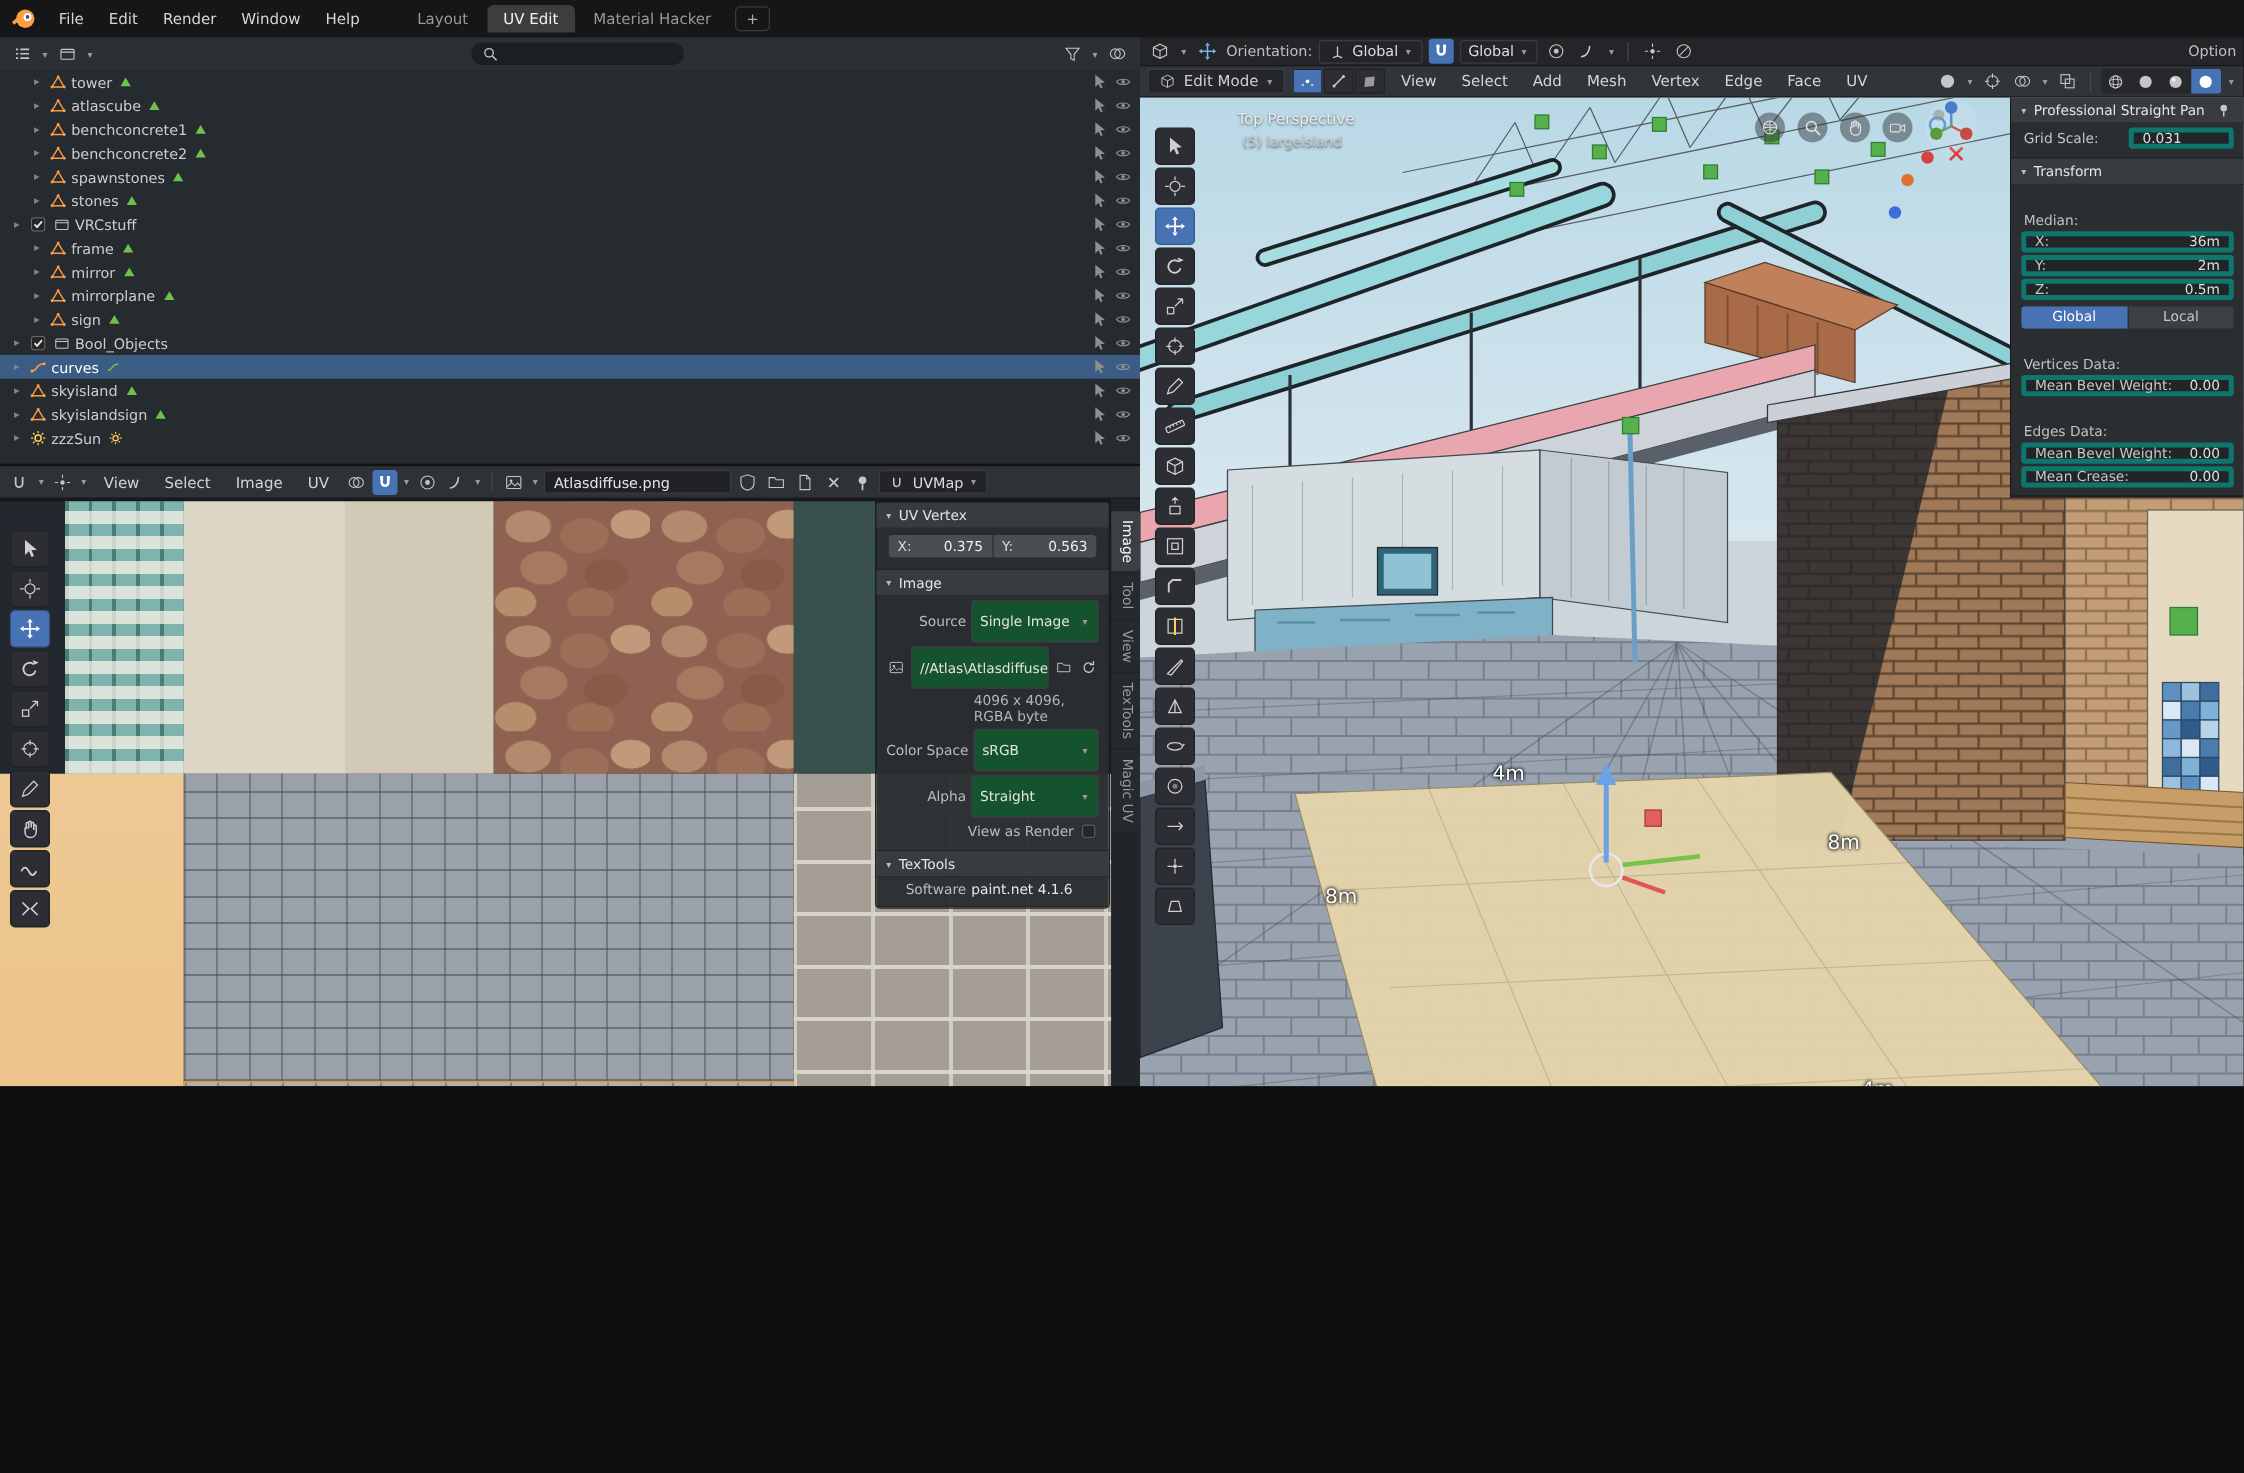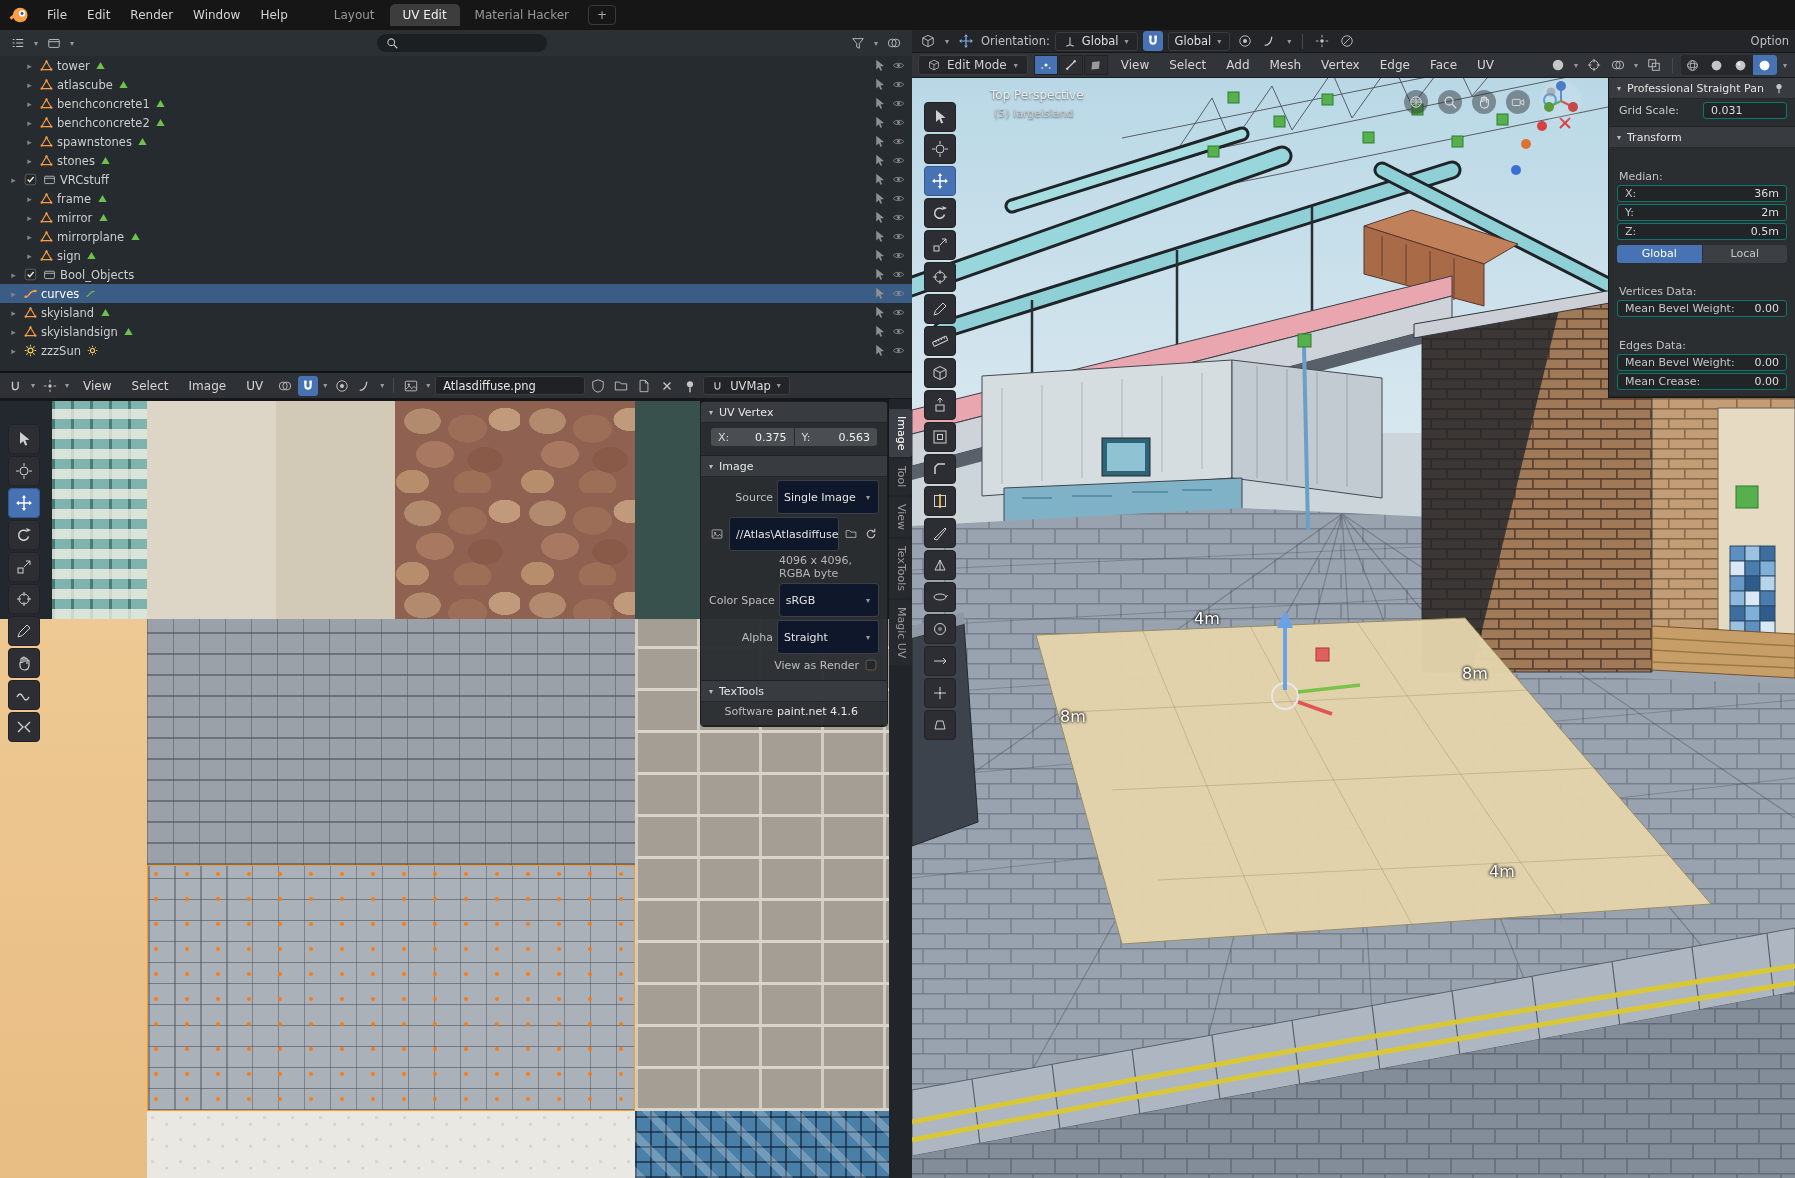--- a/index.html
+++ b/index.html
@@ -1,17 +1,17 @@
 <!DOCTYPE html>
 <html><head>
 <meta charset="utf-8">
 <style>
 *{margin:0;padding:0;box-sizing:border-box;user-select:none}
 body{background:#0e0e0e;font-family:"DejaVu Sans","Liberation Sans",sans-serif;font-size:12px;color:#d0d0d0}
-#app{position:relative;width:1795px;height:1178px;background:#1b1b1b;overflow:hidden}
+#app{position:relative;width:1795px;height:869px;background:#1b1b1b;overflow:hidden}
 svg{display:block}
 .ib{display:inline-flex;align-items:center;justify-content:center;width:20px;height:20px;border-radius:3px;color:#c6c6c6;flex:none}
 .ib svg{width:14px;height:14px}
 .ib.sm{width:16px;height:16px}.ib.sm svg{width:12px;height:12px}
 .ib.active{background:#4772b3;color:#fff}
 .ib.tool-active{color:#7fb2e8}
 .chev{font-size:8px;color:#9a9a9a;margin:0 2px;flex:none}
 .vsep{width:1px;height:15px;background:#46494e;margin:0 4px;flex:none}
 .spacer{flex:1}
 
@@ -63,21 +63,21 @@
 
 .panel{background:rgba(43,46,50,.97);border-bottom:1px solid #202226;font-size:11px;padding-bottom:4px}
 .panel-head{height:21px;background:#383b40;display:flex;align-items:center;gap:6px;padding:0 8px;color:#e6e6e6;border-bottom:1px solid #26282c;font-size:11px}
 .tri{font-size:8px;color:#bdbdbd;flex:none}
 .push{margin-left:auto}
 .prow{display:flex;align-items:center;margin:3px 8px;gap:4px}
 .plabel{flex:0 0 64px;text-align:right;color:#bdbdbd;white-space:nowrap}
 .plabel.wide{flex:1}
 .pval{color:#e8e8e8}
 .pinfo{margin:2px 8px 2px 78px;color:#b5b5b5}
-.dd{flex:1;height:17px;background:#0f172a;border:1px solid #3c4046;border-radius:3px;display:flex;align-items:center;padding:16px 6px;color:#e4e4e4;white-space:nowrap;overflow:hidden}
+.dd{flex:1;height:17px;background:#14532d;border:1px solid #3c4046;border-radius:3px;display:flex;align-items:center;padding:16px 6px;color:#e4e4e4;white-space:nowrap;overflow:hidden}
 .dd .chev{margin-left:auto}
 #uv-sidebar{position:absolute;left:700px;top:2px;width:188px;border:1px solid #1c1e21;border-radius:4px;overflow:hidden}
 .xy-row{display:flex;gap:1px;margin:5px 10px}
 .xyf{flex:1;height:18px;background:#4a4d52;display:flex;align-items:center;justify-content:space-between;padding:0 7px;color:#f0f0f0}
 .xyf.left{border-radius:3px 0 0 3px}.xyf.right{border-radius:0 3px 3px 0}
 .xyf .xl{color:#d8d8d8}
 #uv-tabstrip{position:absolute;left:889px;top:0;width:23px;height:779px;background:#212428}
 #uv-tabs{display:flex;flex-direction:column;gap:2px;padding-top:10px}
 .vtab{writing-mode:vertical-rl;padding:7px 4px;font-size:11px;color:#9b9b9b;background:#26292d;border-radius:0 3px 3px 0;white-space:nowrap}
 .vtab.active{background:#3c4046;color:#fff}
@@ -98,21 +98,21 @@
 .vp-label{position:absolute;left:78px;top:10px;color:#ececec;font-size:12px;text-shadow:0 1px 2px rgba(0,0,0,.6)}
 .vp-sublabel{position:absolute;left:82px;top:29px;color:#c9c9c9;font-size:11px;text-shadow:0 1px 2px rgba(0,0,0,.6)}
 .meas{position:absolute;color:#fff;font-size:16px;text-shadow:0 0 3px #000,0 0 3px #000}
 #vp-nav{position:absolute;left:492px;top:12px;display:flex;gap:10px}
 .nav-btn{width:24px;height:24px;border-radius:12px;background:rgba(40,42,46,.45);display:flex;align-items:center;justify-content:center;color:#e0e0e0}
 .nav-btn svg{width:14px;height:14px}
 #nav-ball{position:absolute;left:626px;top:0px;width:46px;height:46px}
 
 #vp-sidebar{position:absolute;right:0;top:0;width:187px;background:rgba(38,40,44,.97);border-left:1px solid #191a1c;border-bottom:1px solid #191a1c;font-size:11px}
 .np-sub{margin:22px 10px 2px;color:#c2c2c2}
-.vf{display:flex;justify-content:space-between;align-items:center;height:17px;background:#222528;border:1px solid #0f766e;border-radius:3px;margin:2px 8px;padding:0 7px;color:#dedede;white-space:nowrap}
+.vf{display:flex;justify-content:space-between;align-items:center;height:17px;background:#222528;border:4px solid #0f766e;border-radius:3px;margin:2px 8px;padding:0 7px;color:#dedede;white-space:nowrap}
 .vf .xl{color:#c6c6c6}
 .vf.half{flex:0 0 84px;margin:0}
 .nlabel{flex:1;color:#c6c6c6;padding-left:2px}
 .seg-row{display:flex;gap:1px;margin:5px 8px;border-radius:3px;overflow:hidden}
 .seg{flex:1;height:18px;line-height:18px;text-align:center;background:#3c3f44;color:#c8c8c8}
 .seg.active{background:#4772b3;color:#fff}
 .blender-logo{display:inline-flex;width:22px;height:22px;align-items:center;justify-content:center}
 </style>
 </head>
 <body>

